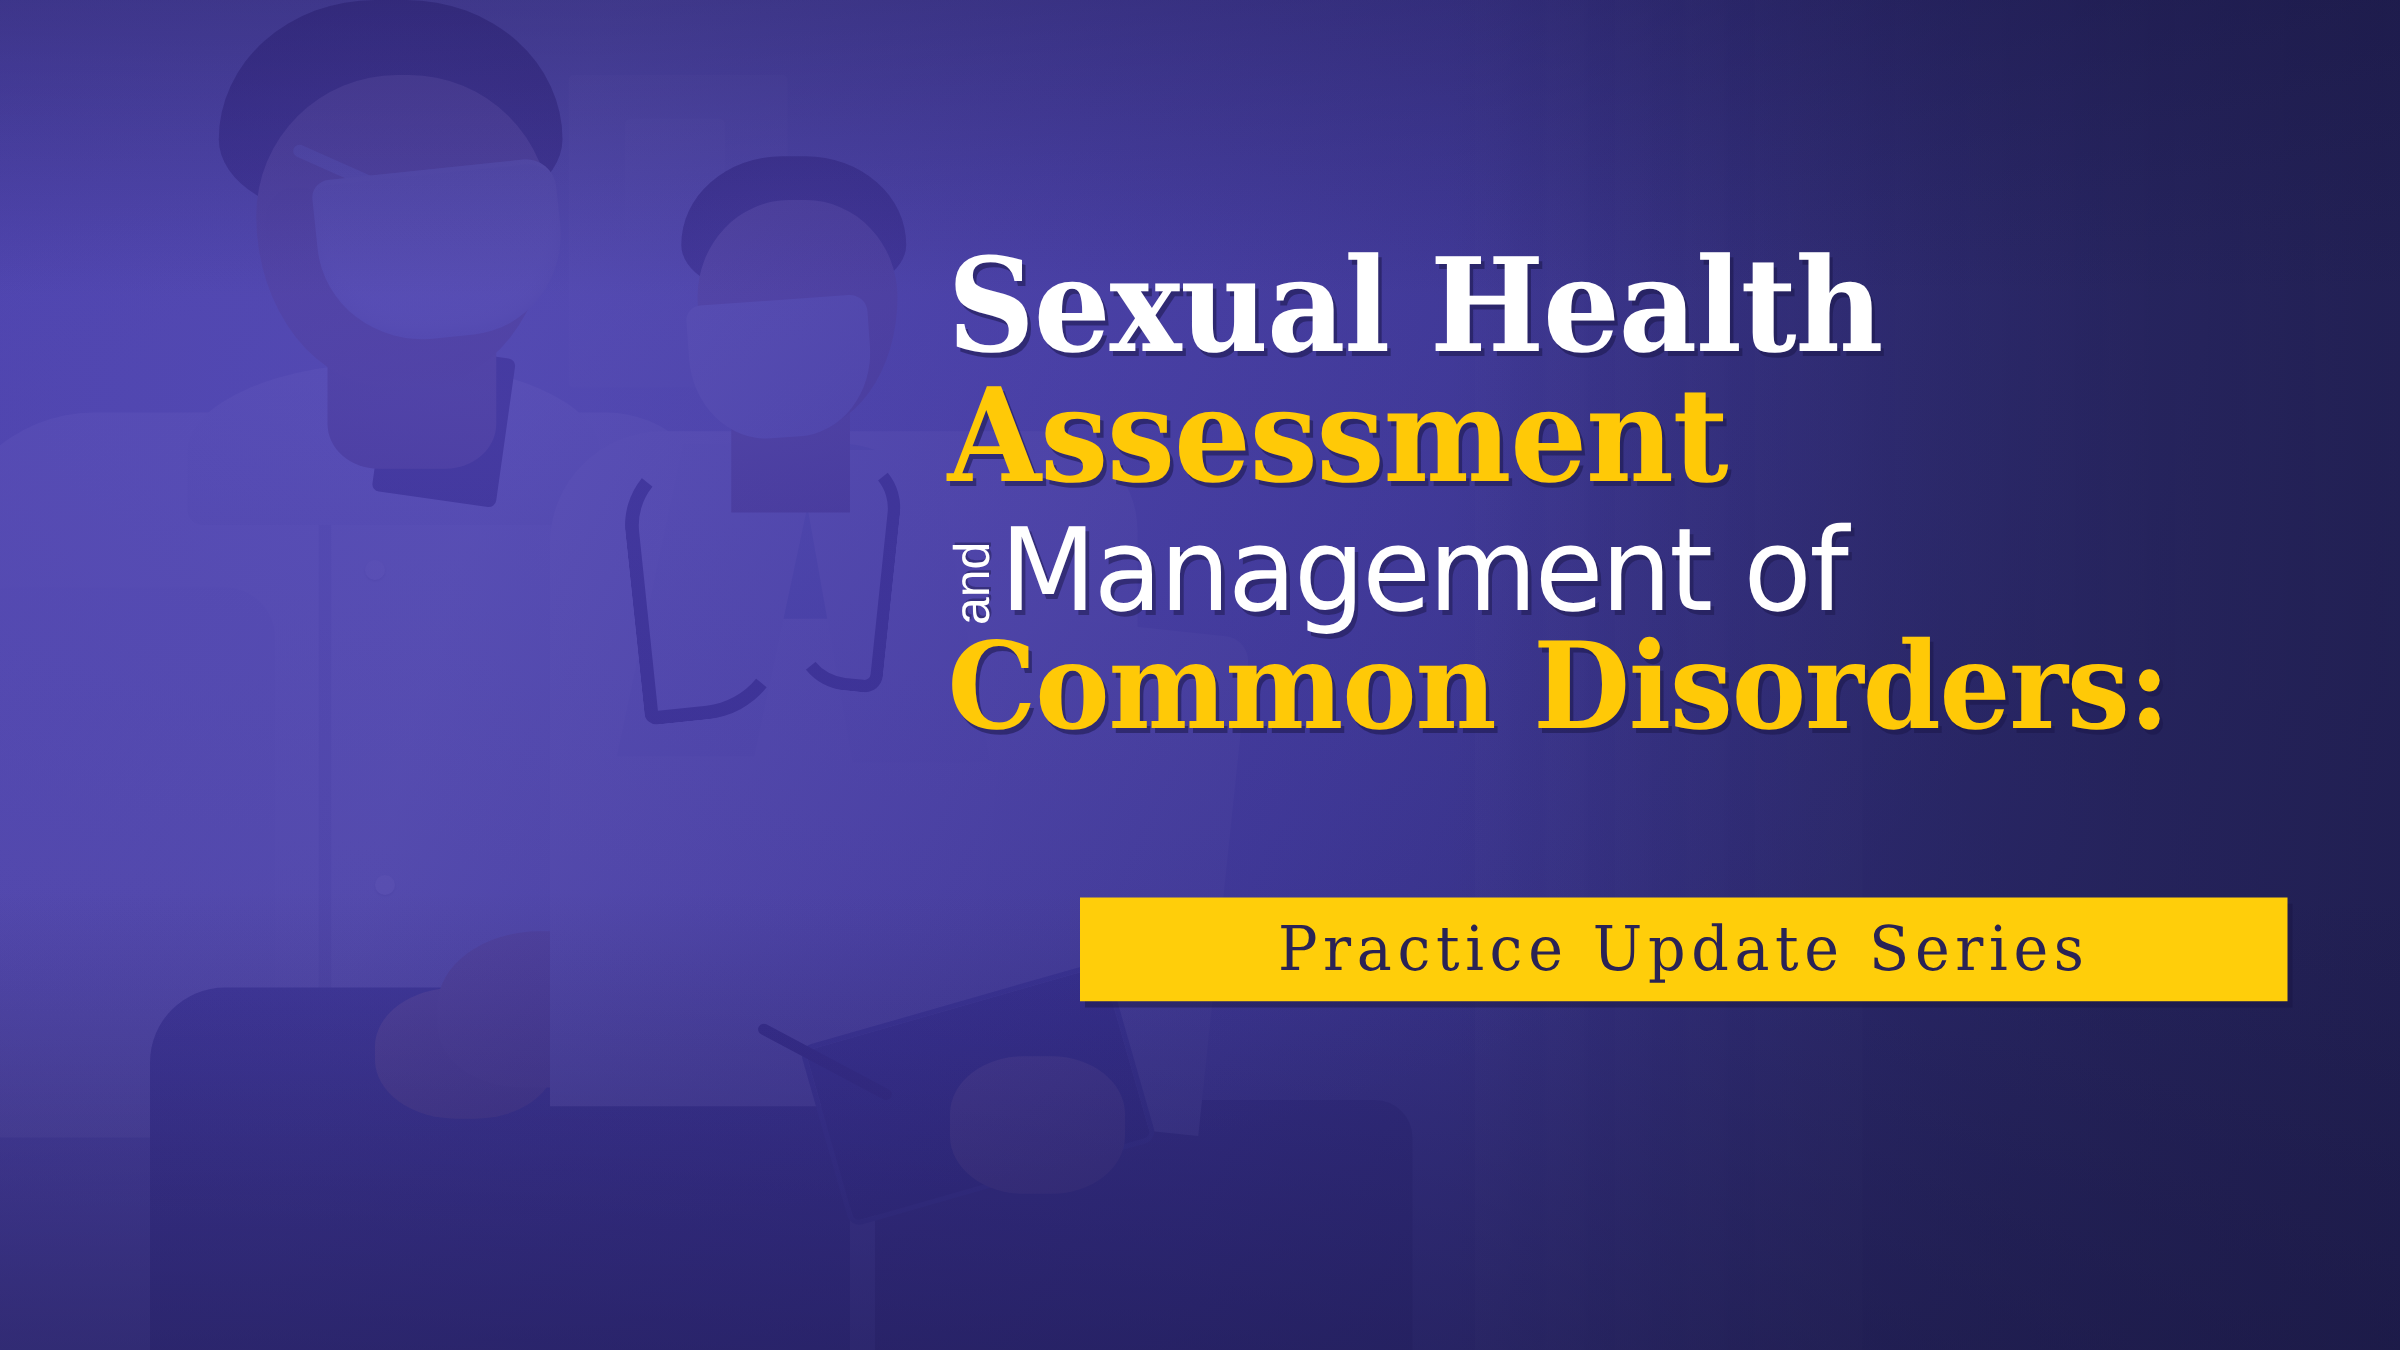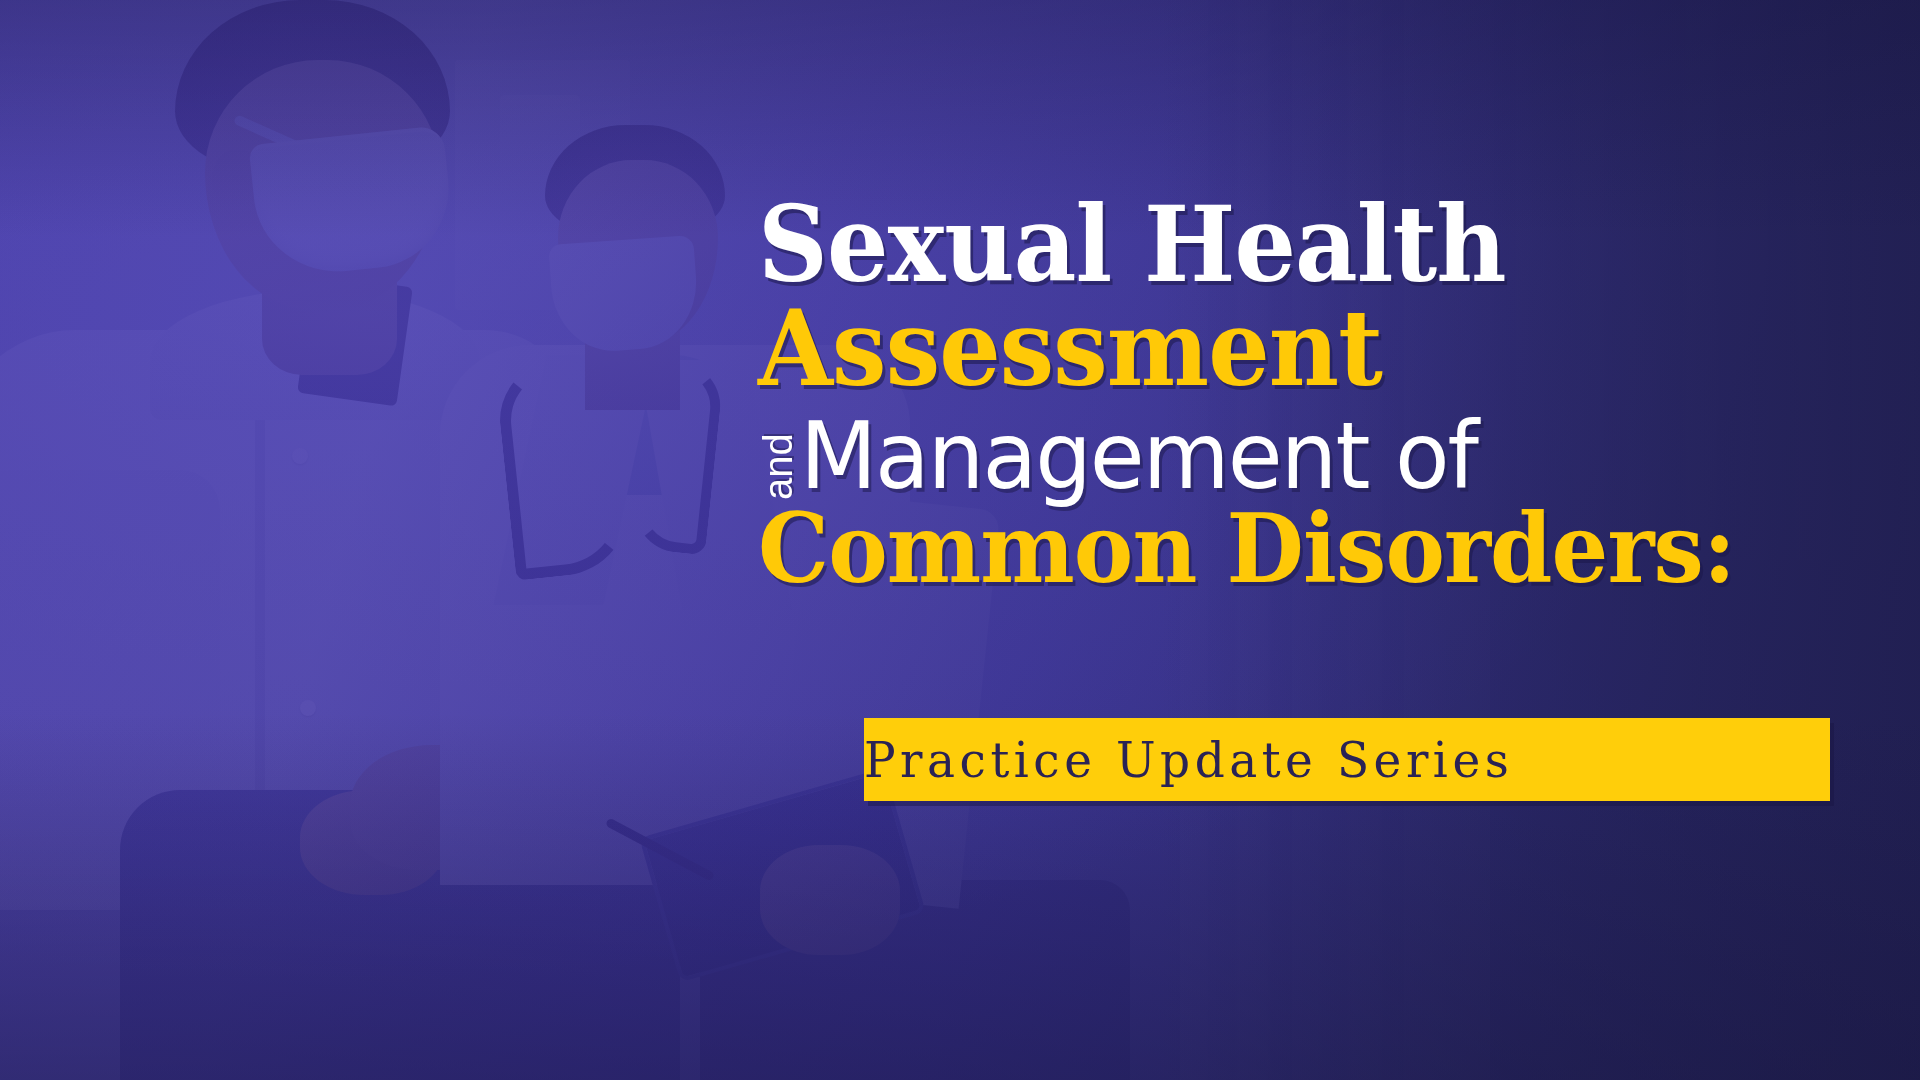--- a/index.html
+++ b/index.html
@@ -317,21 +317,21 @@
     transform-origin:left center;
     margin-bottom:14px;
   }
 
   .banner {
     position:absolute;
     left:864px; top:718px;
     width:966px; height:83px;
     background:#FFCE0A;
     box-shadow:4px 5px 0 rgba(24,21,66,.45);
-    display:flex; align-items:center; justify-content:flex-start;
+    display:flex; align-items:center; justify-content:center;
   }
   .banner-text {
     font-family:"DejaVu Serif", serif;
     font-weight:400;
     font-size:47px;
     letter-spacing:4.5px;
     color:#2a2355;
     white-space:nowrap;
     transform:scaleY(1.05);
   }

